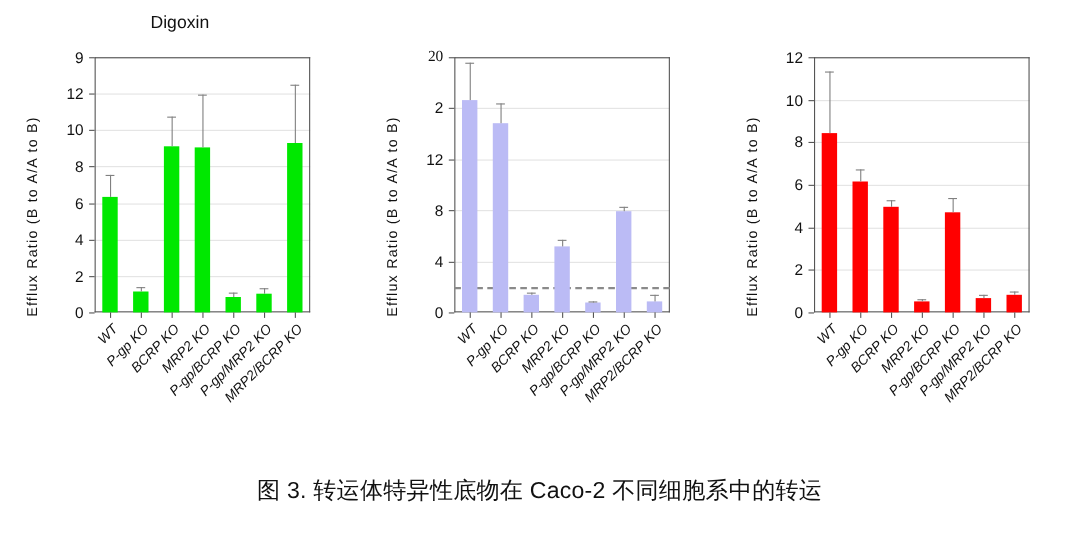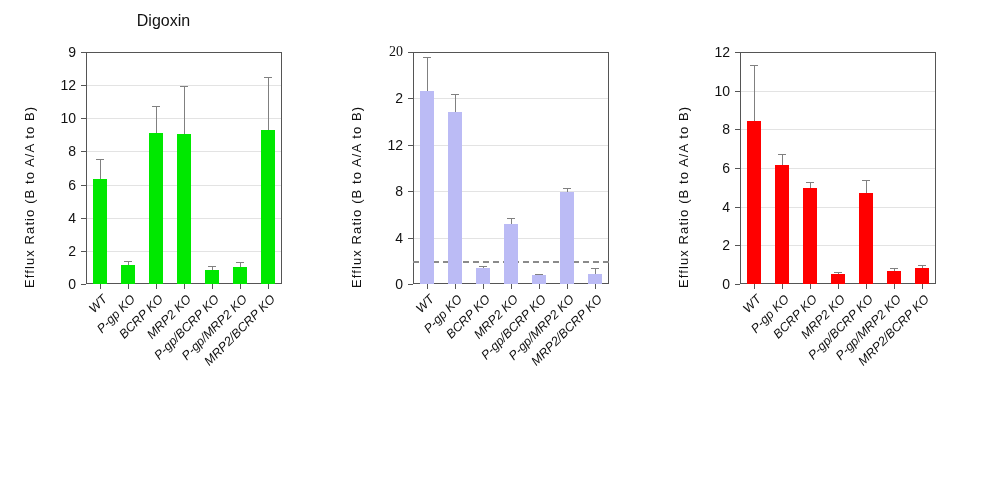--- a/index.html
+++ b/index.html
@@ -250,13 +250,14 @@
         </div>
         <div class="xlabel" style="left: -100px; top: 292px; width: 200px;">WT</div>
         <div class="xlabel" style="left: -72px; top: 292px; width: 200px;">P-gp KO</div>
         <div class="xlabel" style="left: -44px; top: 292px; width: 200px;">BCRP KO</div>
         <div class="xlabel" style="left: -16px; top: 292px; width: 200px;">MRP2 KO</div>
         <div class="xlabel" style="left: 12px; top: 292px; width: 200px;">P-gp/BCRP KO</div>
         <div class="xlabel" style="left: 40px; top: 292px; width: 200px;">P-gp/MRP2 KO</div>
         <div class="xlabel" style="left: 68px; top: 292px; width: 200px;">MRP2/BCRP KO</div>
       </div>
     </div>
+  <div class="caption">图 3. 转运体特异性底物在 Caco-2 不同细胞系中的转运</div>
 </div>
 
 </body></html>

